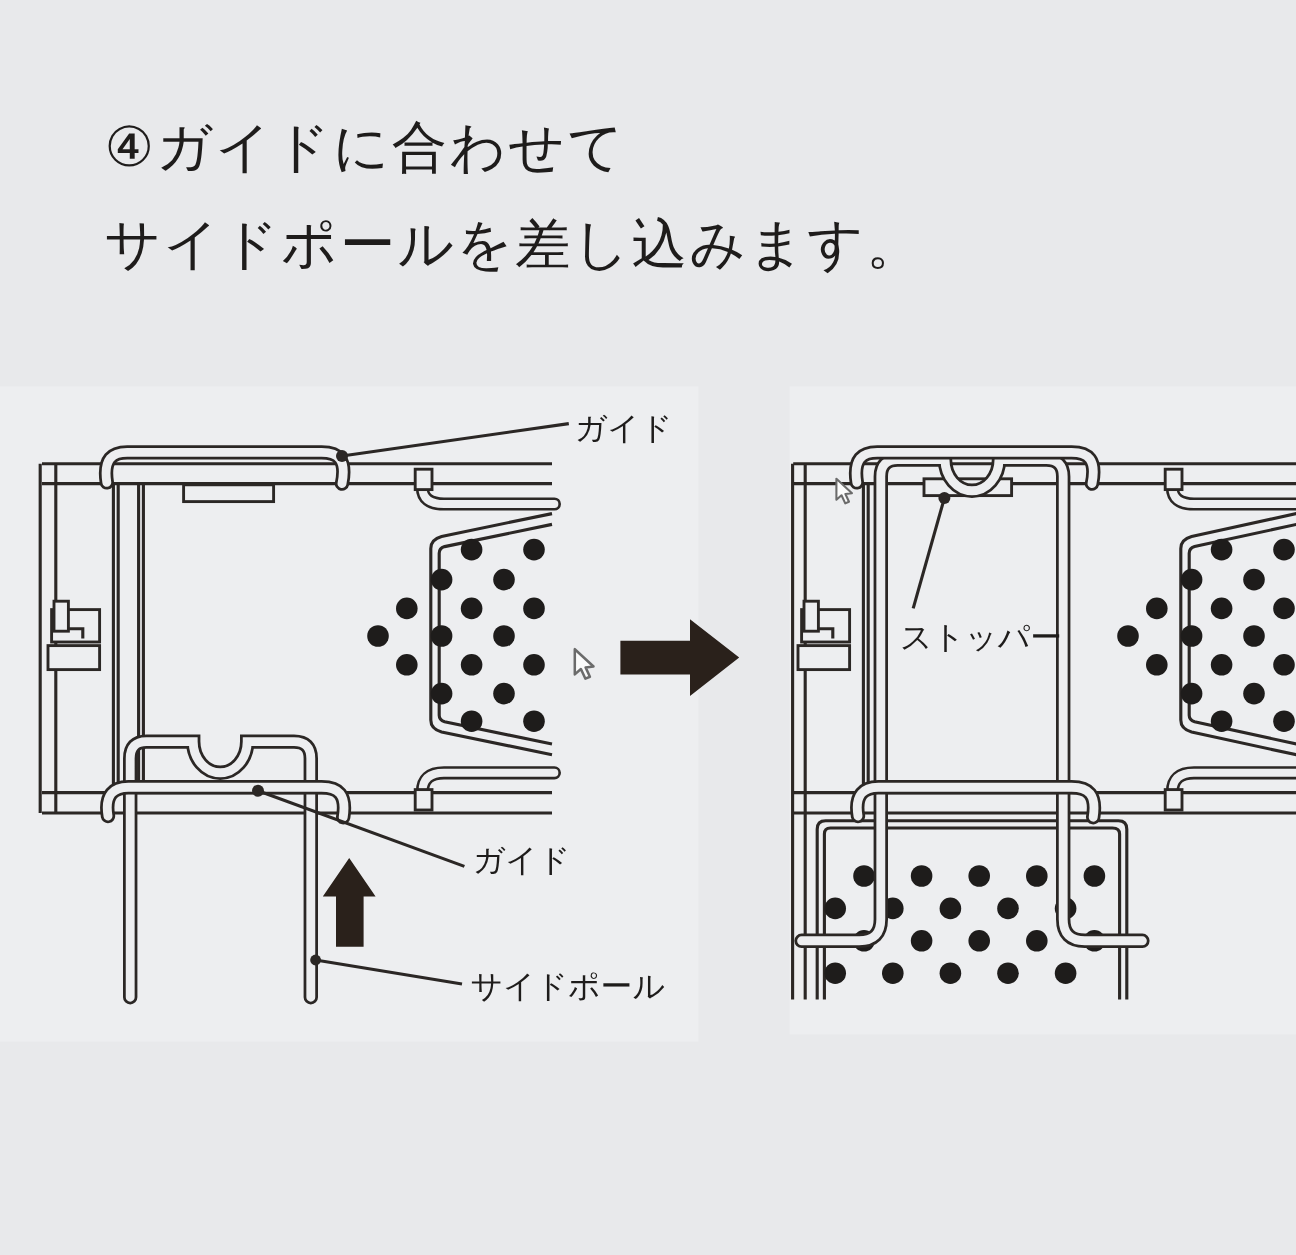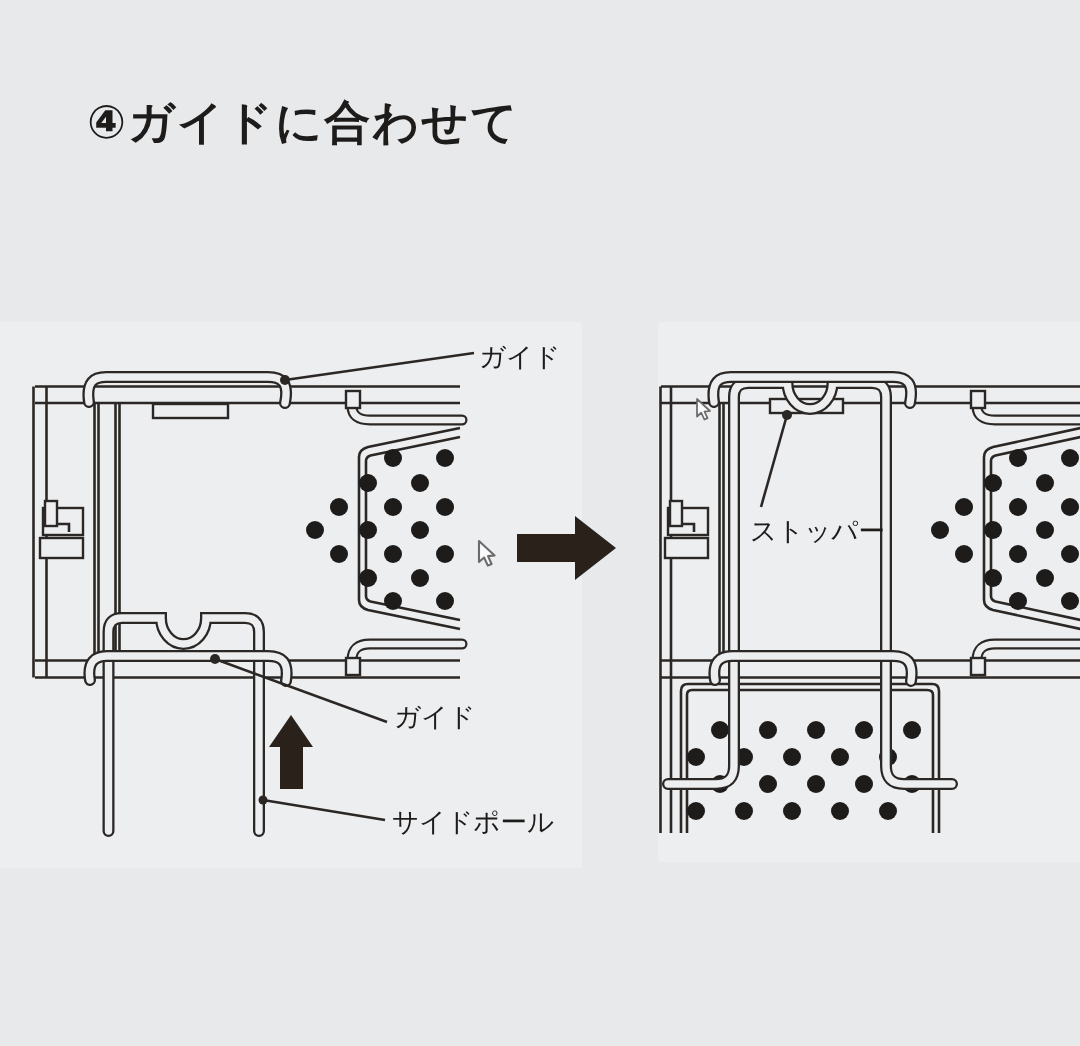--- a/index.html
+++ b/index.html
@@ -1,21 +1,21 @@
 <!DOCTYPE html>
 <html style="--bg: #e8e9eb; --panel: #edeef0; --line: #2b2725; --ink: #1e1c1b; --arrow: #2a211b;"><head>
 <meta charset="utf-8">
 <style>
   :root{
     --bg:#e8e9eb; --panel:#edeef0; --line:#2b2725; --ink:#1e1c1b; --arrow:#2a211b;
   }
   html,body{margin:0;padding:0;background:var(--bg);}
   .page{position:relative;width:1080px;height:1046px;overflow:hidden;background:var(--bg);
         font-family:"DejaVu Sans","Liberation Sans",sans-serif;}
-  .title{position:absolute;left:87px;top:82px;color:var(--ink);font-size:46px;font-weight:700;
+  .title{position:absolute;left:87px;top:82px;color:var(--ink);font-size:46px;font-weight:400;
          letter-spacing:2px;line-height:81px;white-space:nowrap;}
   svg.art{position:absolute;left:0;top:0;}
   .panelrect{fill:var(--panel);}
   .ln{fill:none;stroke:var(--line);stroke-width:2.6;}
   .fillp{fill:var(--panel);stroke:var(--line);stroke-width:2.4;}
   .tube-o{fill:none;stroke:var(--line);stroke-width:12;stroke-linecap:round;}
   .tube-i{fill:none;stroke:var(--panel);stroke-width:7.4;stroke-linecap:round;}
   .rod-o{fill:none;stroke:var(--line);stroke-width:11;stroke-linecap:round;}
   .rod-i{fill:none;stroke:var(--panel);stroke-width:6.6;stroke-linecap:round;}
   .dots circle{fill:var(--ink);}
@@ -26,20 +26,21 @@
   .arrowfill{fill:var(--arrow);}
   .cursor{fill:#fbfbfb;stroke:#6b6b6b;stroke-width:1.4;stroke-linejoin:round;}
 </style>
 </head>
 <body>
 
 <div class="page">
 
   <div class="title">
     <div>④ガイドに合わせて</div>
+    <div>サイドポールを差し込みます。</div>
   </div>
 
   <svg class="art" width="1080" height="1046" viewBox="0 0 1080 1046">
 
     <rect class="panelrect" x="0" y="322" width="582" height="546"></rect>
     <rect class="panelrect" x="658" y="322" width="422" height="540"></rect>
 
     <g>
 
       <g>

